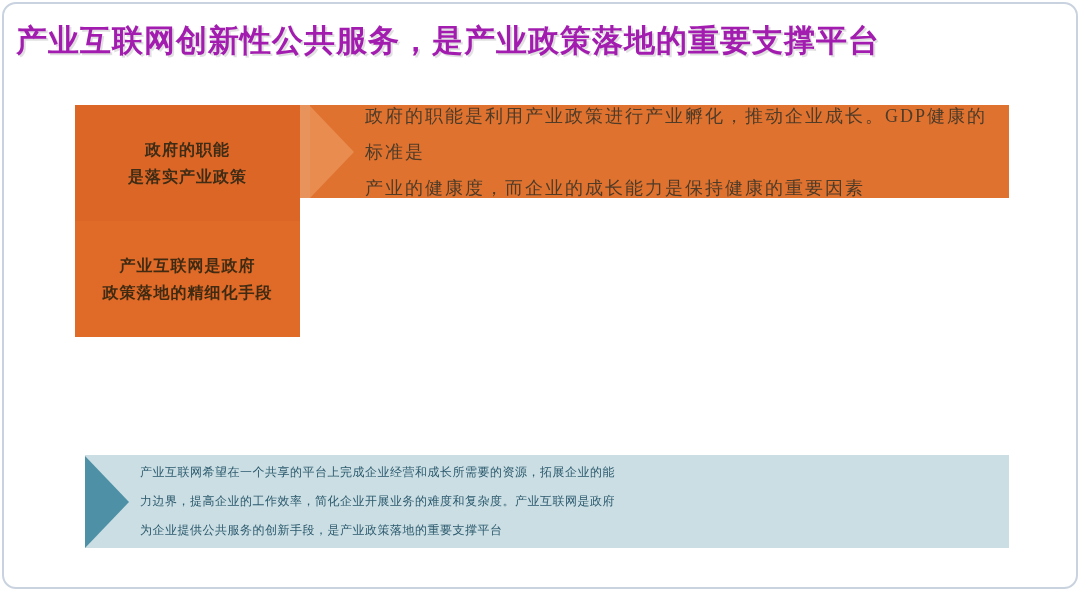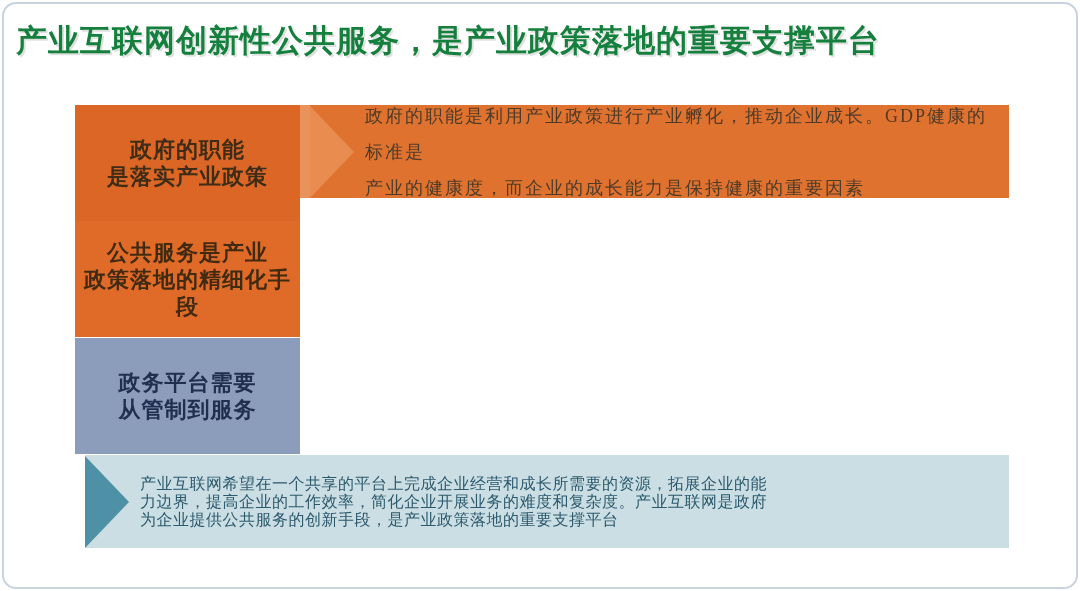--- a/index.html
+++ b/index.html
@@ -19,21 +19,21 @@
   }
   .row{
     position:absolute;left:71px;width:934px;height:93px;display:flex;
   }
   .row-1{top:101px;} .row-2{top:217px;} .row-3{top:334px;} .row-4{top:451px;}
   .label-box{
     width:225px;height:116px;flex:0 0 225px;
     background:var(--box);
     display:flex;align-items:center;justify-content:center;text-align:center;
     font-family:"Liberation Serif",serif;font-weight:700;
-    font-size:22px;line-height:27px;letter-spacing:1px;
+    font-size:16px;line-height:27px;letter-spacing:1px;
     color:var(--labeltext);white-space:pre-line;
   }
   .gap{width:10px;flex:0 0 10px;height:93px;background:var(--gap);}
   .panel{
     position:relative;flex:1 1 auto;height:93px;background:var(--panel);
     display:flex;align-items:center;
   }
   .arrow{
     position:absolute;left:0;top:50%;transform:translateY(-50%);
     width:0;height:0;
@@ -42,48 +42,46 @@
     border-left:44px solid var(--arrow);
   }
   .panel-text{
     font-family:"Liberation Serif",serif;
     color:var(--bodytext);white-space:pre-line;
     padding:0 10px 0 55px;width:100%;box-sizing:border-box;
   }
   .row-1 .panel-text{font-size:18px;line-height:36px;letter-spacing:2px;}
   .row-2 .panel-text{font-size:16px;line-height:23px;letter-spacing:0.5px;}
   .row-3 .panel-text{font-size:16px;line-height:23px;letter-spacing:0.5px;}
-  .row-4 .panel-text{font-size:16px;line-height:18px;letter-spacing:0.5px;}
+  .row-4 .panel-text{font-size:12px;line-height:29px;letter-spacing:0.5px;}
 </style>
 </head>
 <body>
 
 <div class="slide" style="border-color: rgb(201, 211, 223);">
-  <h1 class="slide-title" style="color: #15803d; text-align: center;">产业互联网创新性公共服务，是产业政策落地的重要支撑平台</h1>
+  <h1 class="slide-title" style="color: #a21caf; text-align: center;">产业互联网创新性公共服务，是产业政策落地的重要支撑平台</h1>
 
   <div class="row row-1" style="--box: #dc6626; --panel: #e0722f; --arrow: #e98c4f; --gap: #e8935b; --labeltext: #3e2c16; --bodytext: #4e3b28;">
     <div class="label-box">政府的职能
 是落实产业政策</div>
     <div class="gap"></div>
     <div class="panel">
       <div class="arrow"></div>
       <div class="panel-text">政府的职能是利用产业政策进行产业孵化，推动企业成长。GDP健康的标准是
 产业的健康度，而企业的成长能力是保持健康的重要因素</div>
     </div>
   </div>
 
   <div class="row row-2" style="--box: #e06a28; --panel: #f2d4c2; --arrow: #e6a77e; --gap: #ffffff; --labeltext: #402b12; --bodytext: #7c431f;">
-    <div class="label-box">公共服务是产业
+    <div class="label-box">产业互联网是政府
 政策落地的精细化手段</div>
     <div class="gap"></div>
   </div>
 
   <div class="row row-3" style="--box: #8c9cbb; --panel: #c7cfe1; --arrow: #7e90b5; --gap: #ffffff; --labeltext: #202e4f; --bodytext: #323e62;">
-    <div class="label-box">政务平台需要
-从管制到服务</div>
     <div class="gap"></div>
   </div>
 
   <div class="row row-4" style="--box: #5c9aad; --panel: #cadee4; --arrow: #4e90a5; --gap: #ffffff; --labeltext: #123a4a; --bodytext: #2d5a6d;">
     <div class="gap"></div>
     <div class="panel">
       <div class="arrow"></div>
       <div class="panel-text">产业互联网希望在一个共享的平台上完成企业经营和成长所需要的资源，拓展企业的能
 力边界，提高企业的工作效率，简化企业开展业务的难度和复杂度。产业互联网是政府
 为企业提供公共服务的创新手段，是产业政策落地的重要支撑平台</div>

